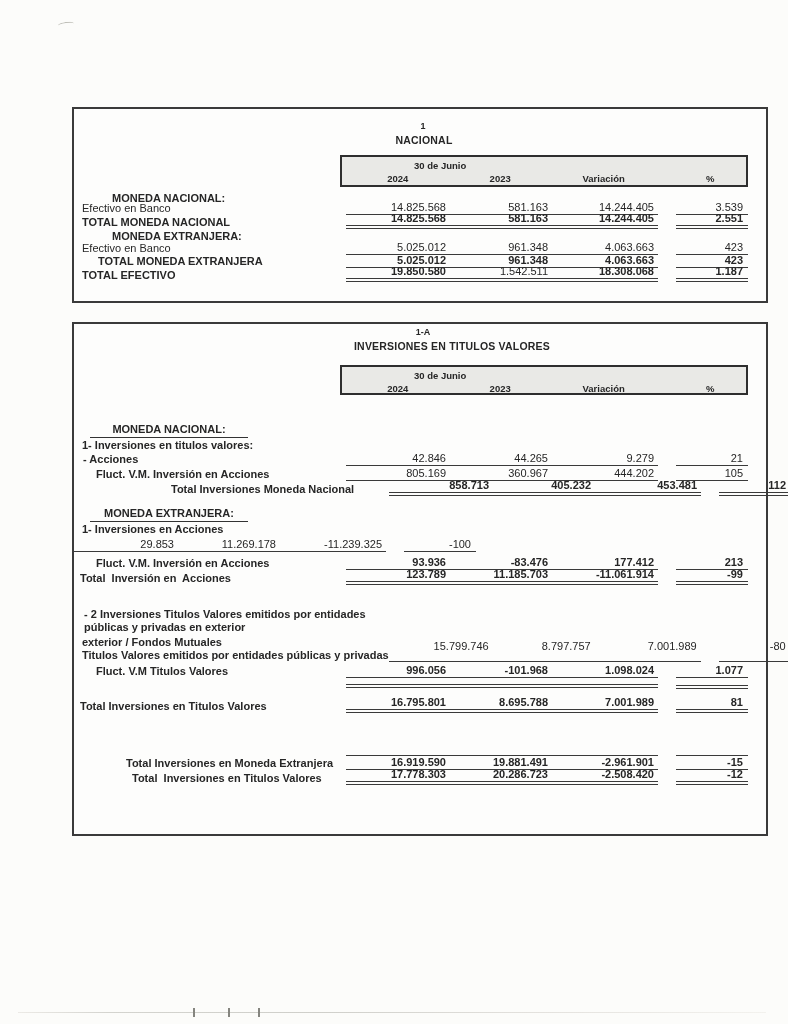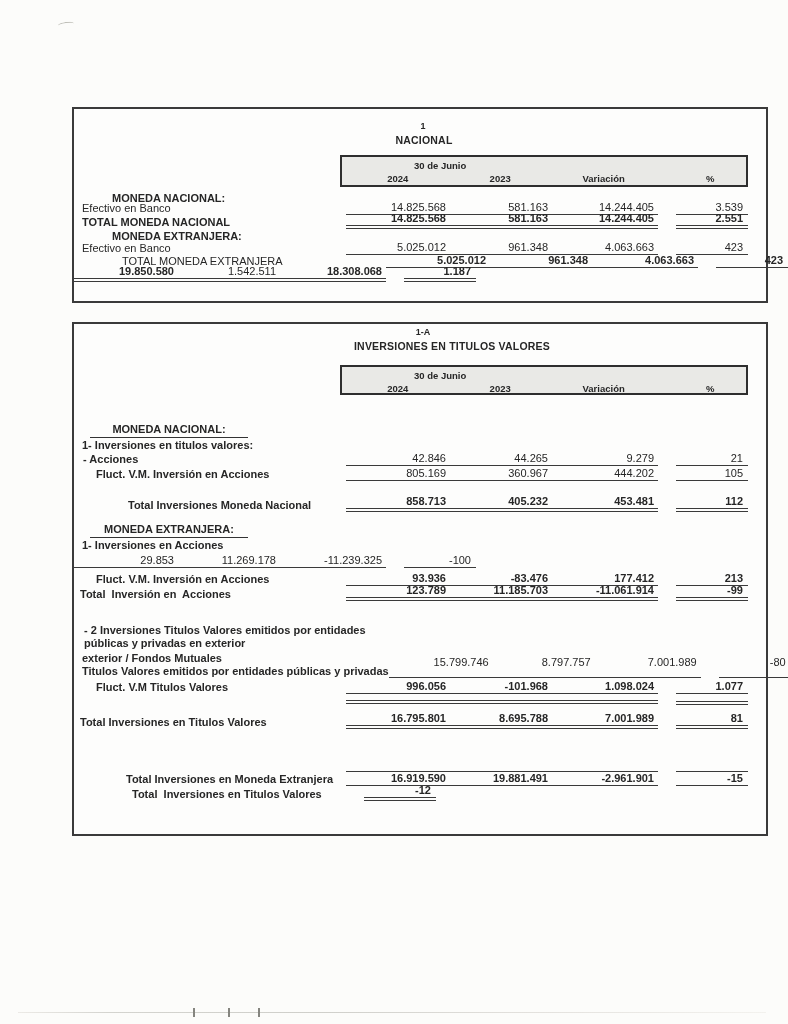--- a/index.html
+++ b/index.html
@@ -122,31 +122,34 @@
           <div class="">Efectivo en Banco</div>
         </div>
         <div class="vgroup rs">
           <div class="vc v1">5.025.012</div>
           <div class="vc v2">961.348</div>
           <div class="vc v3">4.063.663</div>
         </div>
         <div class="vpct rs">423</div>
       </div>
       <div class="row values" style="margin-top: 1px;">
-        <div class="rlabel" style="font-weight: 400; padding-left: 8px; margin-left: 40px;">
+        <div class="rlabel" style="font-weight: 700; padding-left: 24px;">
           <div class="">TOTAL MONEDA EXTRANJERA</div>
         </div>
         <div class="vgroup rs">
           <div class="vc v1" style="font-weight: 700;">5.025.012</div>
           <div class="vc v2" style="font-weight: 700;">961.348</div>
           <div class="vc v3" style="font-weight: 700;">4.063.663</div>
         </div>
         <div class="vpct rs" style="font-weight: 700;">423</div>
       </div>
       <div class="row values" style="margin-top: 2px;">
+        <div class="rlabel" style="font-weight: 700; padding-left: 8px;">
+          <div class="">TOTAL EFECTIVO</div>
+        </div>
         <div class="vgroup rd">
           <div class="vc v1" style="font-weight: 700;">19.850.580</div>
           <div class="vc v2" style="font-weight: 400;">1.542.511</div>
           <div class="vc v3" style="font-weight: 700;">18.308.068</div>
         </div>
         <div class="vpct rd" style="font-weight: 700;">1.187</div>
       </div>
     </div>
 </div>
 
@@ -188,21 +191,21 @@
         <div class="rlabel" style="font-weight: 700; padding-left: 22px;">
           <div class="">Fluct. V.M. Inversión en Acciones</div>
         </div>
         <div class="vgroup rs">
           <div class="vc v1">805.169</div>
           <div class="vc v2">360.967</div>
           <div class="vc v3">444.202</div>
         </div>
         <div class="vpct rs">105</div>
       </div>
-      <div class="row values" style="margin-top: 17px;">
+      <div class="row values" style="margin-top: 1px; padding-left: 43px;">
         <div class="rlabel" style="font-weight: 700; padding-left: 54px;">
           <div class="">Total Inversiones Moneda Nacional</div>
         </div>
         <div class="vgroup rd">
           <div class="vc v1" style="font-weight: 700;">858.713</div>
           <div class="vc v2" style="font-weight: 700;">405.232</div>
           <div class="vc v3" style="font-weight: 700;">453.481</div>
         </div>
         <div class="vpct rd" style="font-weight: 700;">112</div>
       </div>
@@ -303,20 +306,25 @@
           <div class="vc v1" style="font-weight: 700;">16.919.590</div>
           <div class="vc v2" style="font-weight: 700;">19.881.491</div>
           <div class="vc v3" style="font-weight: 700;">-2.961.901</div>
         </div>
         <div class="vpct rs la" style="font-weight: 700;">-15</div>
       </div>
       <div class="row values" style="height: 15px;">
         <div class="rlabel" style="font-weight: 700; padding-left: 58px;">
           <div class="">Total  Inversiones en Titulos Valores</div>
         </div>
+        <div class="vgroup rd">
+          <div class="vc v1" style="font-weight: 700;">17.778.303</div>
+          <div class="vc v2" style="font-weight: 700;">20.286.723</div>
+          <div class="vc v3" style="font-weight: 700;">-2.508.420</div>
+        </div>
         <div class="vpct rd" style="font-weight: 700;">-12</div>
       </div>
     </div>
 </div>
 
 <div class="scanline"></div>
 <div class="tick tk1"></div>
 <div class="tick tk2"></div>
 <div class="tick tk3"></div>
 

